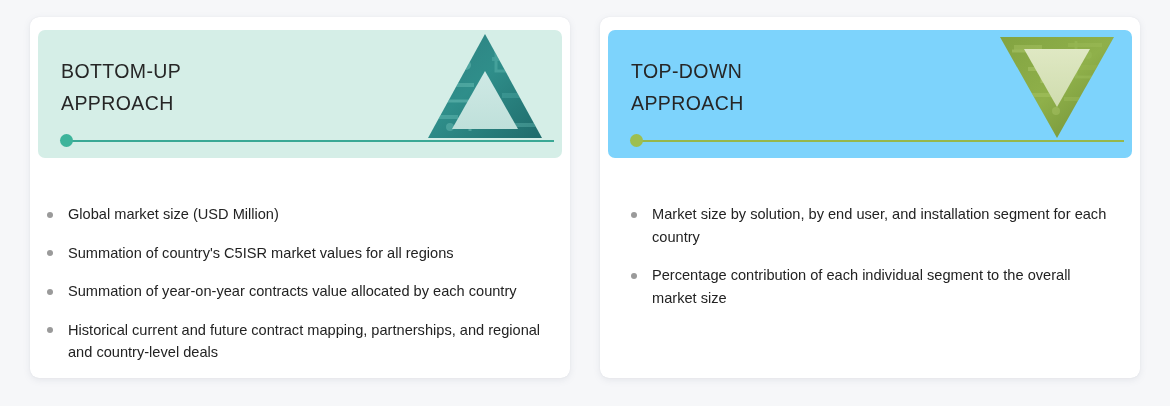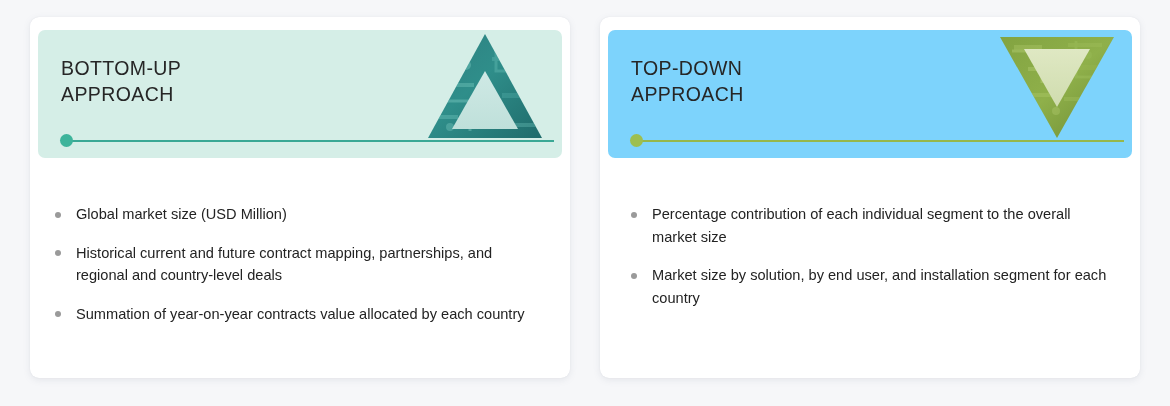--- a/index.html
+++ b/index.html
@@ -46,21 +46,21 @@
     overflow: hidden;
   }
   .card-left  .card-head { background: #d5eee7; }
   .card-right .card-head { background: #7dd3fc; }
 
   .head-title {
     position: absolute;
     left: 23px;
     top: 25px;
     font-size: 19.5px;
-    line-height: 26px;
+    line-height: 32px;
     letter-spacing: 0.4px;
     color: #262626;
     white-space: pre-line;
     font-weight: 400;
   }
 
   
   .rule {
     position: absolute;
     left: 28px;
@@ -93,21 +93,21 @@
   .card-right .tri-wrap { right: 16px; }
 
   .tri-svg { display: block; width: 118px; height: 110px; }
 
   
   .bullets {
     position: absolute;
     left: 0;
     right: 0;
     top: 186px;
-    padding: 0 26px 0 16px;
+    padding: 0 26px 0 8px;
     margin: 0;
     list-style: none;
     box-sizing: border-box;
   }
   .bullet {
     position: relative;
     padding-left: 30px;
     margin-bottom: 16px;
     font-size: 14.6px;
     line-height: 22.5px;
@@ -175,25 +175,29 @@
       </div>
     </div>
 
     <ul class="bullets">
       <li class="bullet">
         <span class="dot"></span>
         <span>Global market size (USD Million)</span>
       </li>
       <li class="bullet">
         <span class="dot"></span>
+        <span>Summation of country's C5ISR market values for all regions</span>
+      </li>
+      <li class="bullet">
+        <span class="dot"></span>
+        <span>Summation of year-on-year contracts value allocated by each country</span>
+      </li>
+      <li class="bullet">
+        <span class="dot"></span>
         <span>Historical current and future contract mapping, partnerships, and regional and country-level deals</span>
-      </li>
-      <li class="bullet">
-        <span class="dot"></span>
-        <span>Summation of year-on-year contracts value allocated by each country</span>
       </li>
     </ul>
   </section>
 
   <section class="card card-right">
 
     <div class="card-head">
 
       <div class="head-title">TOP-DOWN
 APPROACH</div>
@@ -232,22 +236,22 @@
             <path d="M78 10 L78 46 L102 46" stroke="#a9c968" stroke-width="3" fill="none"></path>
           </g>
           <polygon points="26,18 92,18 59,76" fill="url(#triDnInner)"></polygon>
         </svg>
       </div>
     </div>
 
     <ul class="bullets">
       <li class="bullet">
         <span class="dot"></span>
+        <span>Market size by solution, by end user, and installation segment for each country</span>
+      </li>
+      <li class="bullet">
+        <span class="dot"></span>
         <span>Percentage contribution of each individual segment to the overall market size</span>
-      </li>
-      <li class="bullet">
-        <span class="dot"></span>
-        <span>Market size by solution, by end user, and installation segment for each country</span>
       </li>
     </ul>
   </section>
 
 </div>
 
 </body></html>

